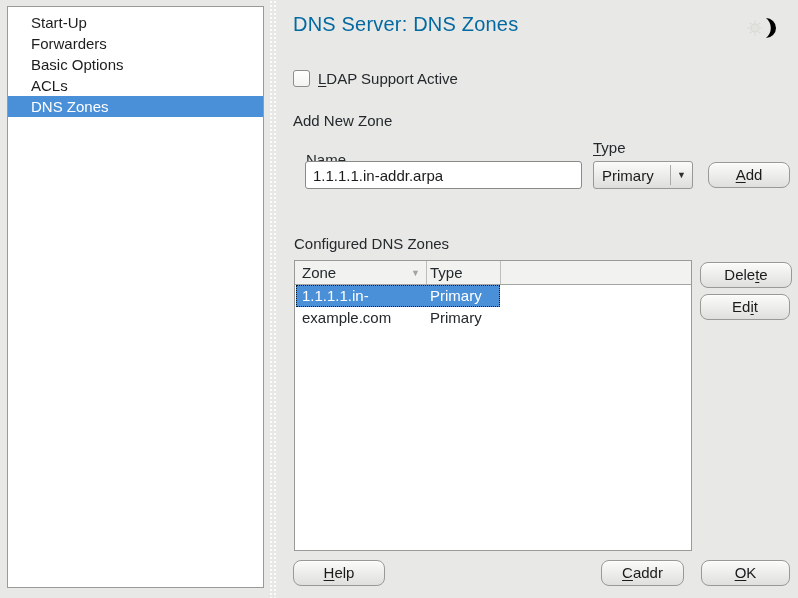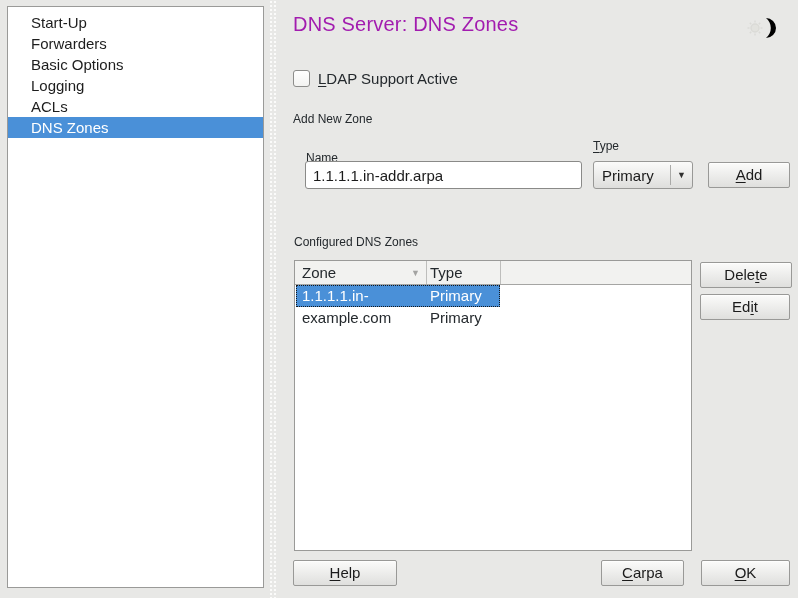--- a/index.html
+++ b/index.html
@@ -28,25 +28,25 @@
   
   .splitter {
     position:absolute; left:269px; top:0; width:8px; height:598px;
     background-image:radial-gradient(circle, #fbfbfa 1px, rgba(0,0,0,0) 1.3px);
     background-size:4px 4px;
   }
 
   
   .title {
     position:absolute; left:293px; top:13px;
-    font-size:20px; font-weight:normal; color:#a21caf; letter-spacing:.2px;
+    font-size:20px; font-weight:normal; color:#0369a1; letter-spacing:.2px;
   }
   .moon { position:absolute; left:747px; top:16px; width:32px; height:24px; }
 
-  .label { position:absolute; font-size:12px; color:#24292d; white-space:nowrap; }
+  .label { position:absolute; font-size:15px; color:#24292d; white-space:nowrap; }
   .u { text-decoration:underline; text-underline-offset:2px; }
 
   
   .check-row { position:absolute; left:293px; top:70px; display:flex; align-items:flex-end; }
   .checkbox {
     width:17px; height:17px; border:1px solid #8d8d8b; border-radius:3px;
     background:linear-gradient(#ffffff,#f3f3f1); display:inline-block;
   }
   .check-row .txt { margin-left:8px; font-size:15px; }
 
@@ -65,30 +65,30 @@
     background:linear-gradient(#fbfbfa,#dededc);
     display:flex; align-items:center; cursor:default;
   }
   .combo .val { flex:1; padding-left:8px; font-size:15px; color:#1b1b1b; }
   .combo .sep { width:1px; height:20px; background:#aaaaa8; }
   .combo .arrow { width:21px; text-align:center; font-size:9px; color:#2f2f2f; }
 
   
   .btn {
     position:absolute; height:26px;
-    border:1px solid #999997; border-radius:2px;
+    border:1px solid #999997; border-radius:8px;
     background:linear-gradient(#fbfbfa,#dfdfdd);
     font-family:"Liberation Sans", sans-serif; font-size:15px; color:#1b1b1b;
     text-align:center; line-height:24px; cursor:default;
     box-shadow:inset 0 1px 0 rgba(255,255,255,.7);
   }
   .btn-add    { left:708px; top:162px; width:82px; }
   .btn-delete { left:700px; top:262px; width:92px; }
   .btn-edit   { left:700px; top:294px; width:90px; }
-  .btn-help   { left:293px; top:560px; width:104px; }
+  .btn-help   { left:293px; top:560px; width:92px; }
   .btn-cancel { left:601px; top:560px; width:83px; }
   .btn-ok     { left:701px; top:560px; width:89px; }
 
   
   .table {
     position:absolute; left:294px; top:260px; width:398px; height:291px;
     background:#ffffff; border:1px solid #9a9a98;
   }
   .thead {
     display:flex; height:24px; background:#f2f2f0;
@@ -110,21 +110,20 @@
   .trow.selected .td { color:#ffffff; }
 </style>
 </head>
 <body>
 
 <nav class="sidebar">
   <ul>
     <li>Start-Up</li>
     <li>Forwarders</li>
     <li>Basic Options</li>
-    <li>Logging</li>
     <li>ACLs</li>
     <li class="selected">DNS Zones</li>
   </ul>
 </nav>
 
 <div class="splitter"></div>
 
 <h1 class="title">DNS Server: DNS Zones</h1>
 <svg class="moon" viewBox="0 0 32 24" xmlns="http://www.w3.org/2000/svg">
   <g stroke="#dadad6" stroke-width="1.4">
@@ -180,14 +179,14 @@
   <div class="trow">
     <span class="td td-zone">example.com</span>
     <span class="td td-type">Primary</span>
   </div>
 </div>
 
 <button class="btn btn-delete"><span>Dele</span><span class="u">t</span><span>e</span></button>
 <button class="btn btn-edit"><span>Ed</span><span class="u">i</span><span>t</span></button>
 
 <button class="btn btn-help"><span class="u">H</span><span>elp</span></button>
-<button class="btn btn-cancel"><span class="u">C</span><span>arpa</span></button>
+<button class="btn btn-cancel"><span class="u">C</span><span>addr</span></button>
 <button class="btn btn-ok"><span class="u">O</span><span>K</span></button>
 
 </body></html>

